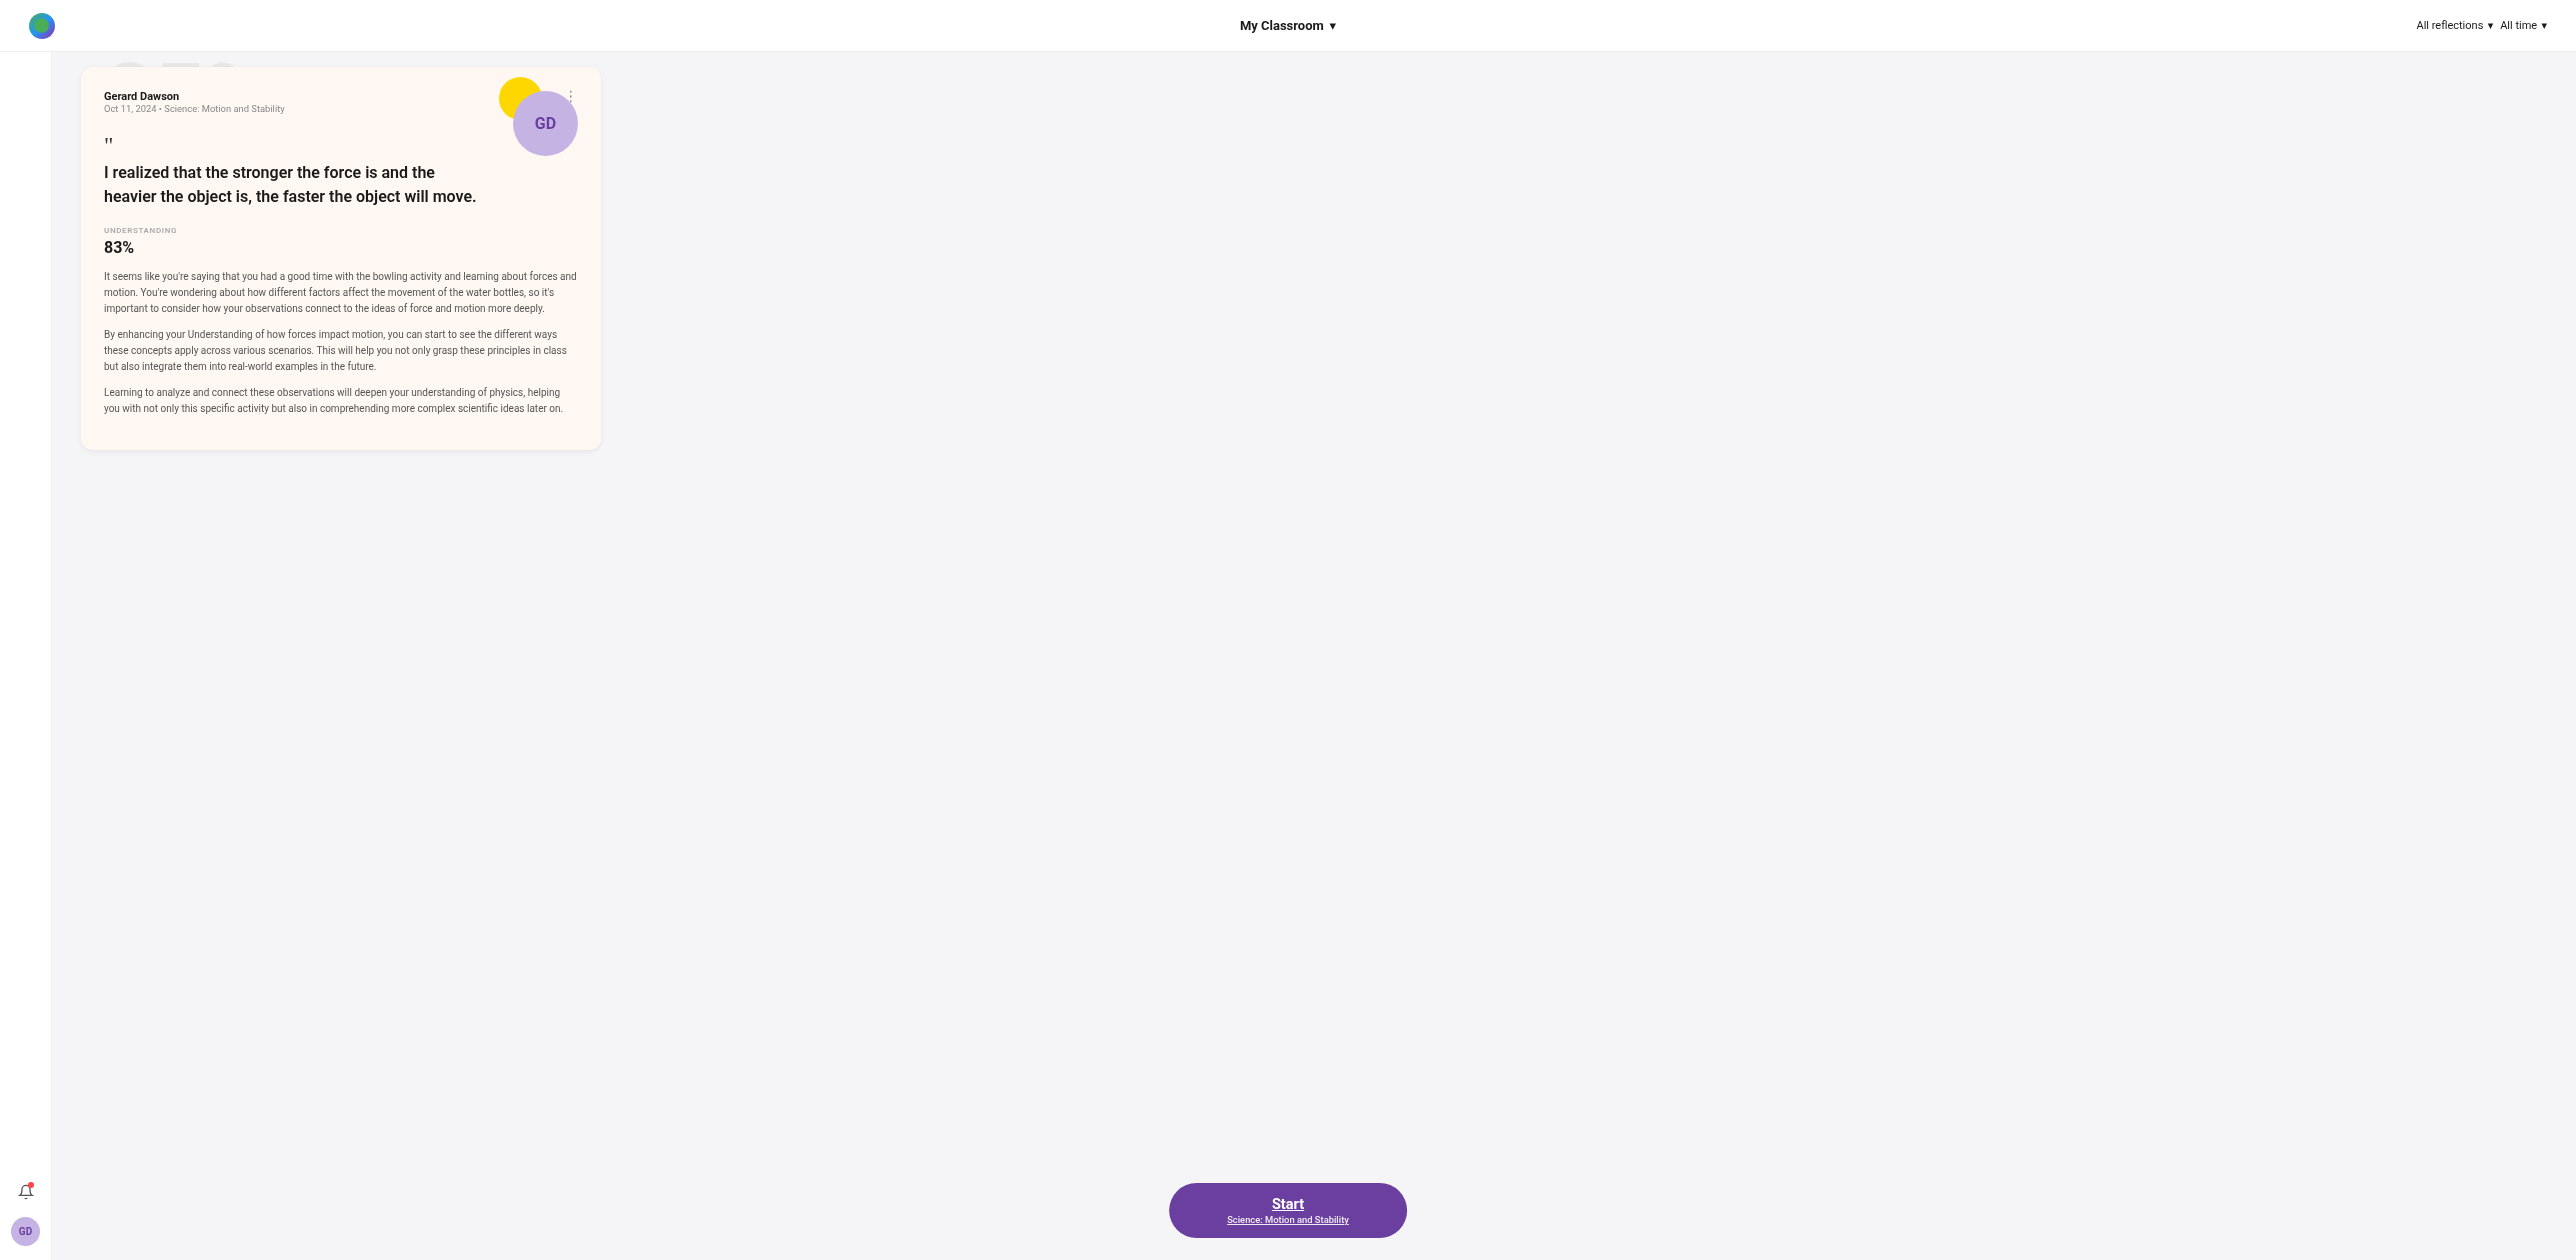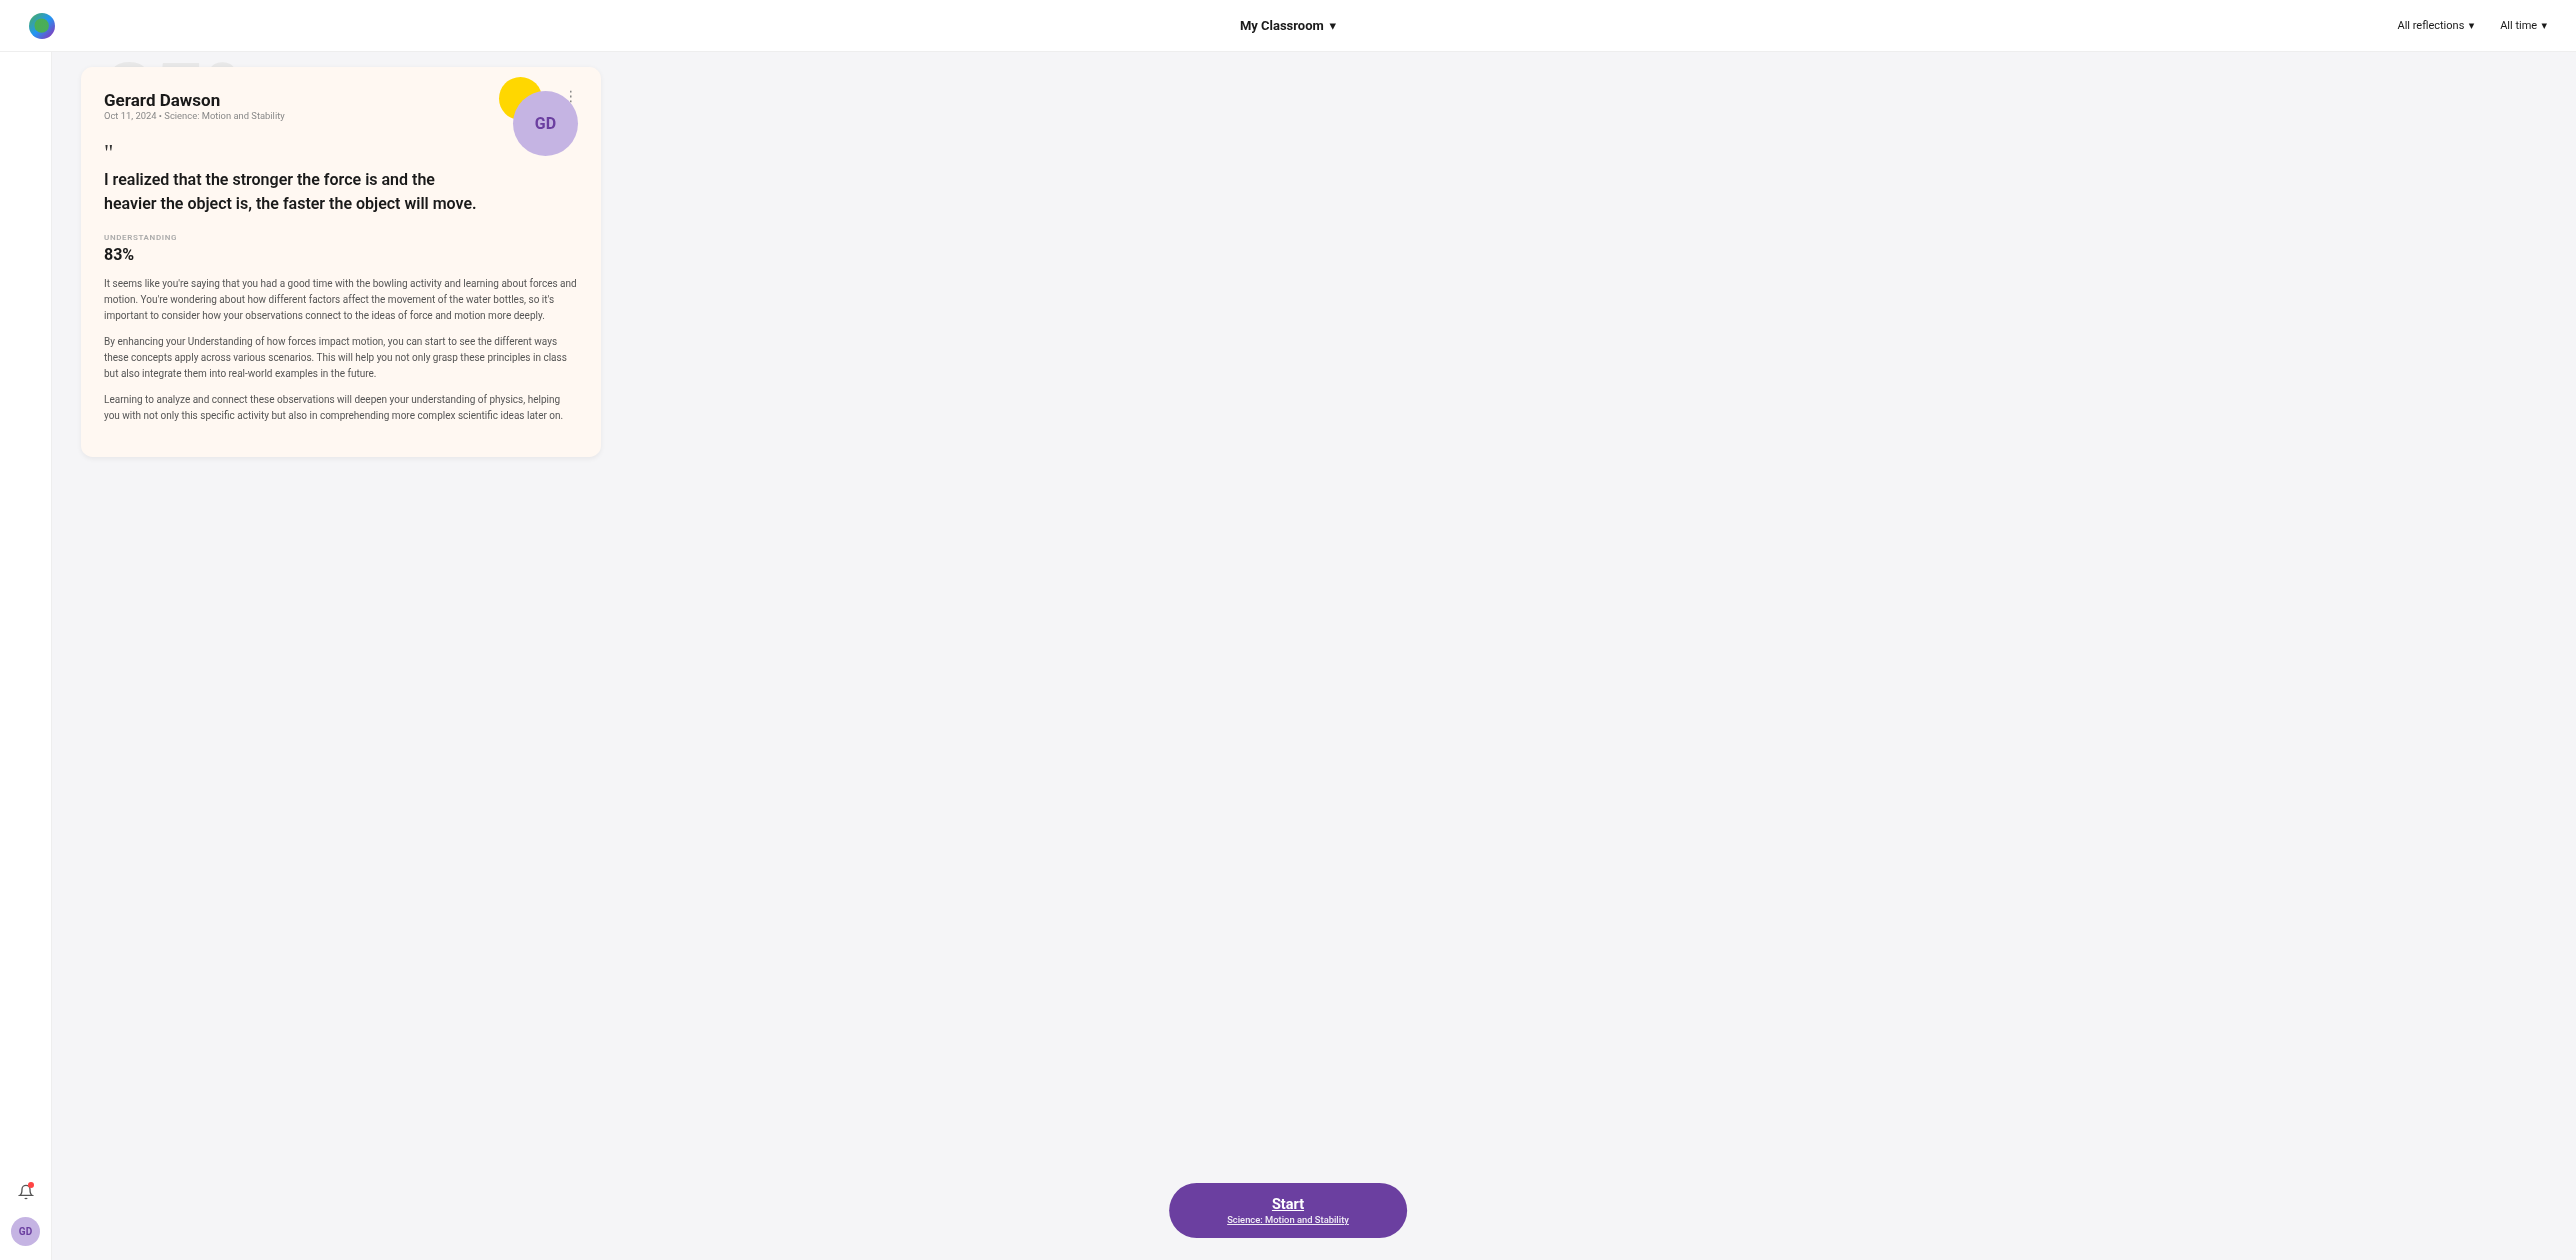--- a/index.html
+++ b/index.html
@@ -67,21 +67,21 @@
     }
 
     .chevron-down-icon {
       color: #1a1a1a;
       font-size: 13px;
     }
 
     .header-right {
       display: flex;
       align-items: center;
-      gap: 26px;
+      gap: 7px;
     }
 
     .filter-btn {
       display: flex;
       align-items: center;
       gap: 4.3px;
       font-size: 11px;
       color: #1a1a1a;
       cursor: pointer;
       background: none;
@@ -176,21 +176,21 @@
     }
 
     .card-header {
       display: flex;
       justify-content: space-between;
       align-items: flex-start;
       margin-bottom: 5.8px;
     }
 
     .student-name {
-      font-size: 17px;
+      font-size: 11px;
       font-weight: 700;
       color: #1a1a1a;
     }
 
     .card-meta {
       font-size: 9.4px;
       color: #888;
       margin-bottom: 17.3px;
     }
 

